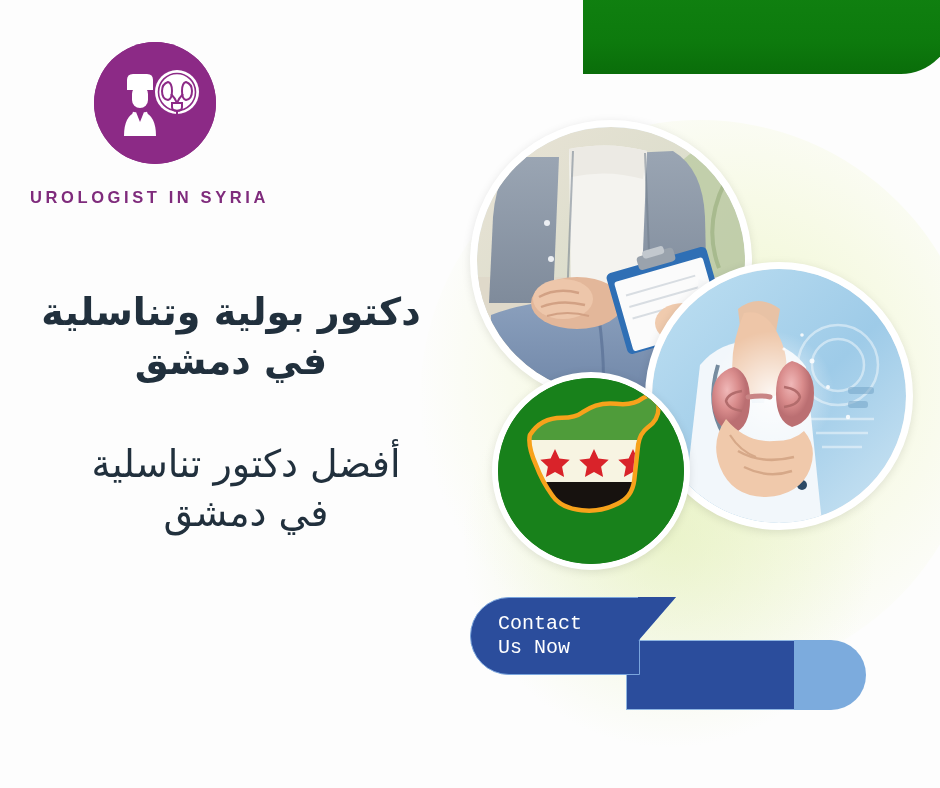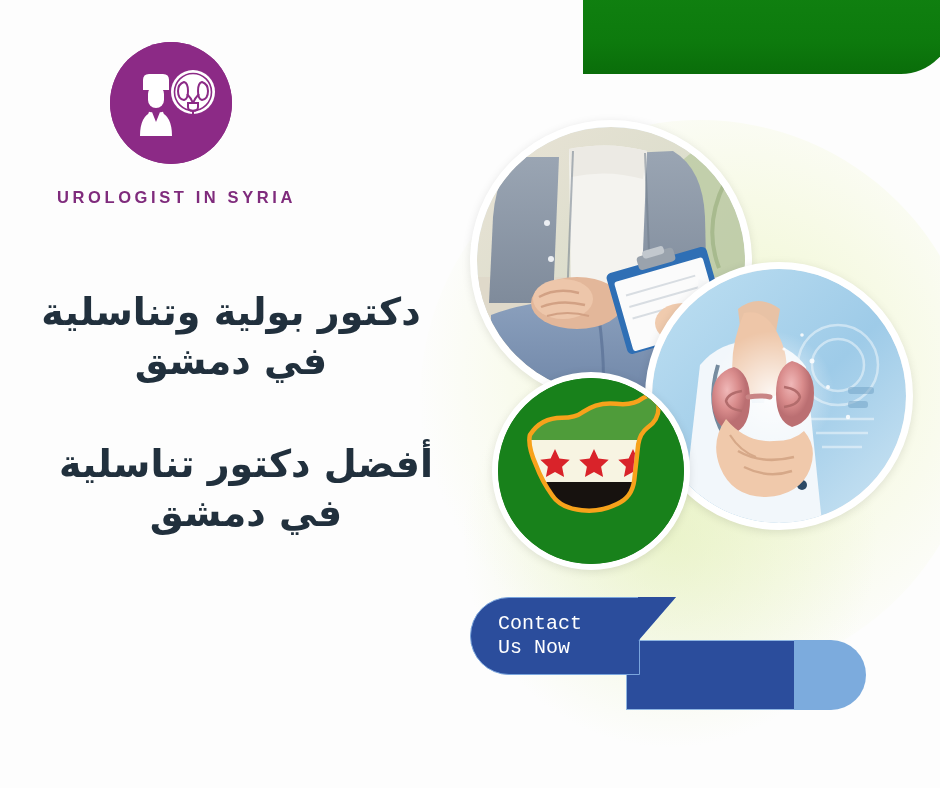--- a/index.html
+++ b/index.html
@@ -40,23 +40,23 @@
     position:absolute;
     left:583px; top:-6px;
     width:370px; height:80px;
     background:linear-gradient(180deg,#108010 0%,#0d7a0d 60%,#0a6d0a 100%);
     border-bottom-right-radius:52px;
   }
 
   
   .logo-wrap{
     position:absolute;
-    left:46px; top:42px;
+    left:30px; top:42px;
     width:250px;
-    text-align:right;
+    text-align:left;
   }
   .logo-mark{
     width:122px;height:122px;
     border-radius:50%;
     background:#8c2a86;
     margin:0 auto;
     position:relative;
     display:block;
   }
   .logo-mark svg{display:block;}
@@ -88,21 +88,21 @@
   }
   .subheadline-block{
     position:absolute;
     left:0px; top:440px;
     width:492px;
     direction:rtl;
     text-align:center;
   }
   .subheadline{
     color:#21303d;
-    font-weight:bold;
+    font-weight:normal;
     font-size:38px;
     line-height:1.28;
     margin:0;
     font-family:"DejaVu Sans","Liberation Sans",sans-serif;
   }
 
   
   .photo-circle{
     position:absolute;
     border-radius:50%;

